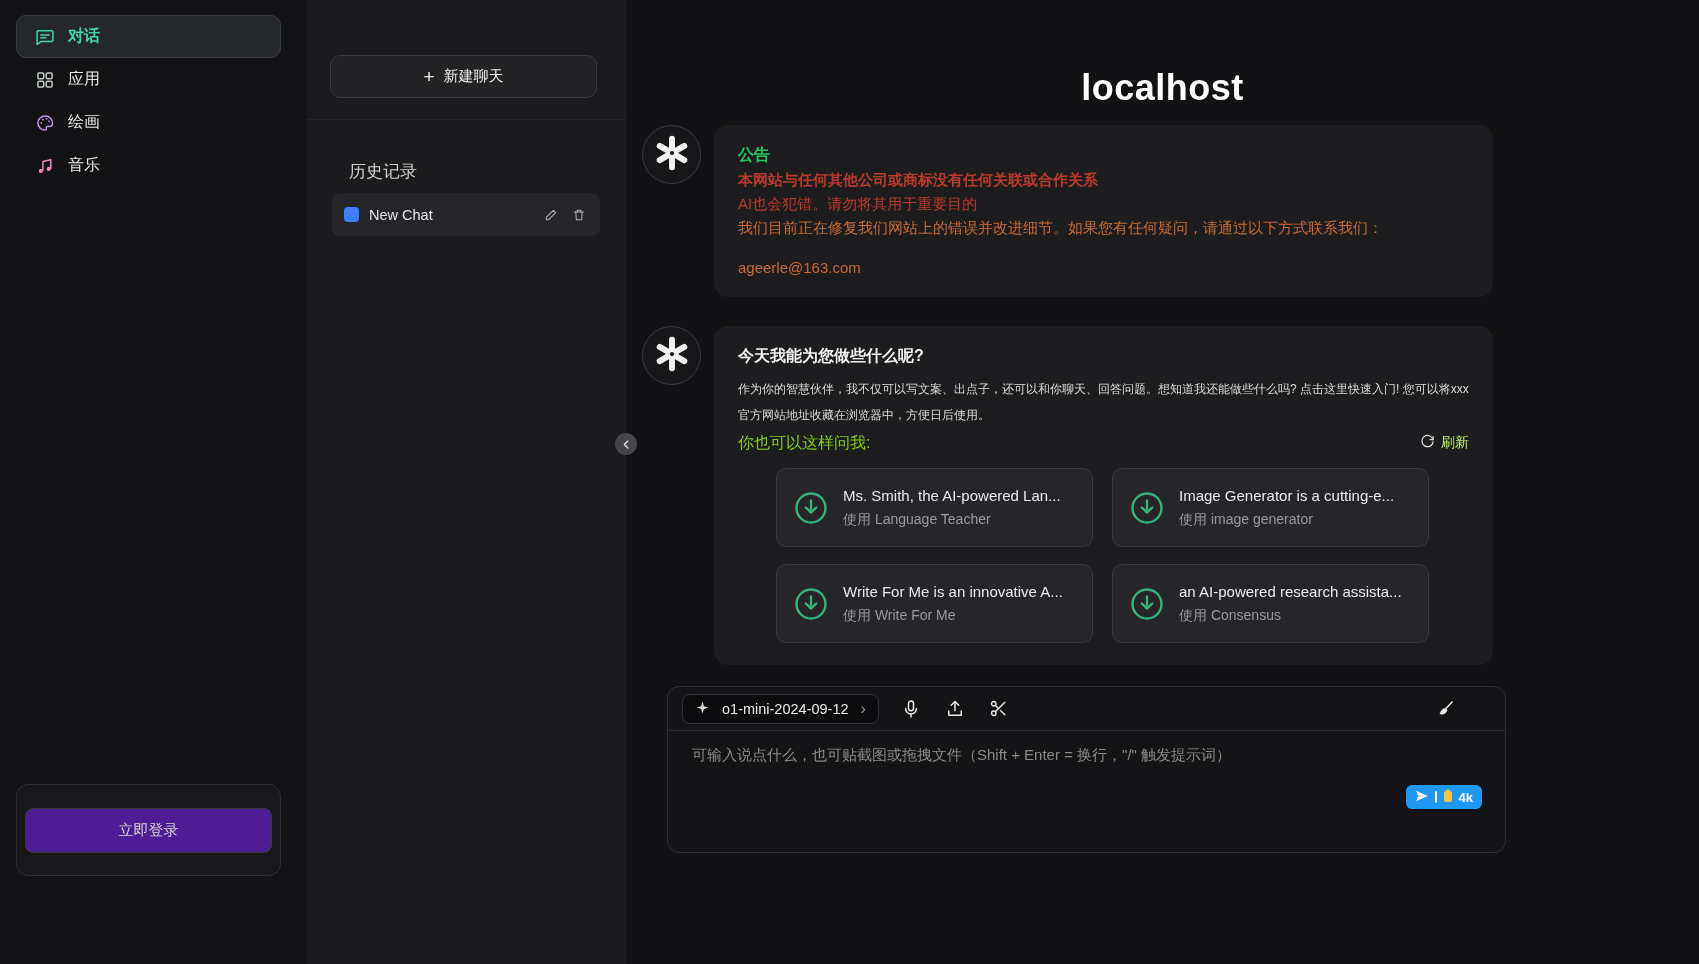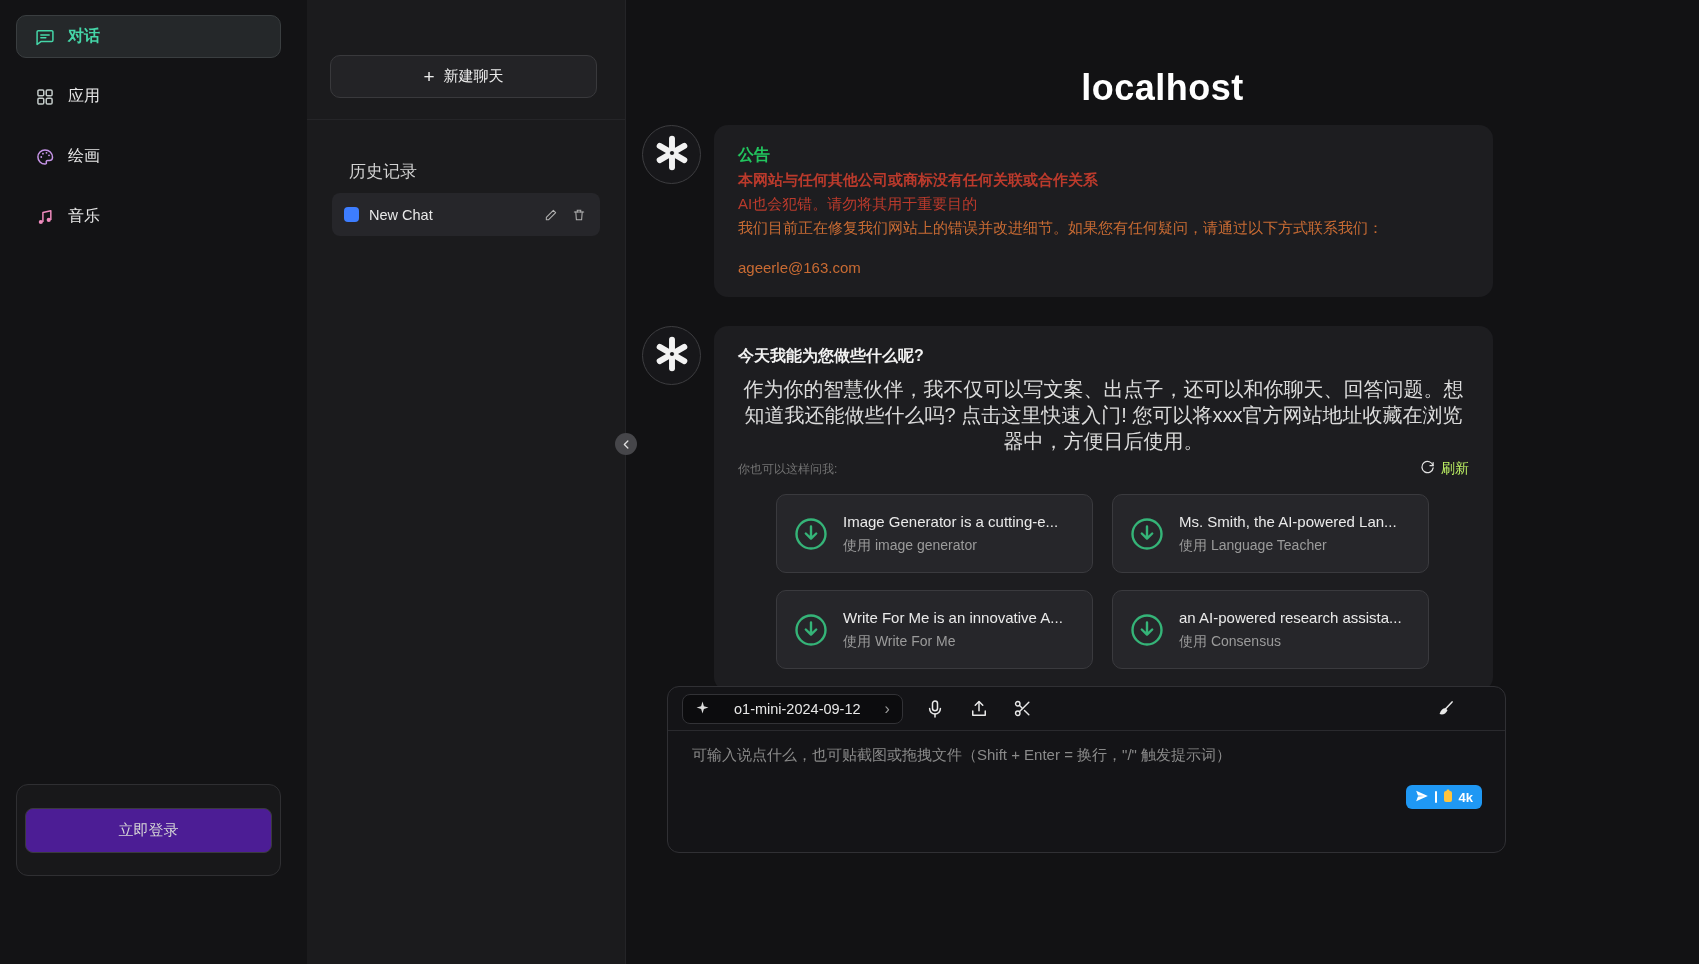--- a/index.html
+++ b/index.html
@@ -2,21 +2,21 @@
 <html><head>
 <meta charset="utf-8">
 <style>
   * { margin:0; padding:0; box-sizing:border-box; }
   html,body { background:#0a0a0b; }
   body { font-family:"Liberation Sans", sans-serif; }
   .app { position:relative; width:1699px; height:964px; background:#0e0e0f; overflow:hidden; }
 
   
   .sidebar { position:absolute; left:0; top:0; width:307px; height:100%; background:#131315; }
-  .nav { position:absolute; top:15px; left:16px; width:265px; display:flex; flex-direction:column; gap:17px; }
+  .nav { position:absolute; top:15px; left:16px; width:265px; display:flex; flex-direction:column; }
   .nav-item { height:43px; border-radius:10px; display:flex; align-items:center; gap:13px; padding:0 18px;
               color:#e6e6e6; font-size:16px; border:1px solid transparent; cursor:pointer; }
   .nav-item.active { background:#25282a; border-color:#3a3e40; color:#45d6a8; font-weight:bold; }
   .nav-icon { display:flex; align-items:center; }
   .icon-chat   { color:#45d6a8; }
   .icon-apps   { color:#c3cbc9; }
   .icon-palette{ color:#c795e8; }
   .icon-music  { color:#ef8bbd; }
 
   .login-card { position:absolute; left:16px; bottom:88px; width:265px; height:92px; background:#18181a;
@@ -53,39 +53,39 @@
   .bubble { flex:1; background:#1d1d20; border-radius:14px; padding:20px 24px; }
 
   .ann-title { color:#22c55e; font-size:16px; font-weight:bold; margin-bottom:0; }
   .ann-line { font-size:15px; line-height:21px; margin:3px 0; }
   .ann-red-bold { color:#bb3a2c; font-weight:bold; }
   .ann-red { color:#bb3a2c; }
   .ann-orange { color:#c96b33; }
   .ann-email { color:#c96b33; text-decoration:none; display:inline-block; font-size:15px; margin-top:18px; }
 
   .welcome-title { color:#f2f2f2; font-size:16px; font-weight:bold; margin-bottom:9px; }
-  .welcome-body { color:#dcdcdc; font-size:20px; line-height:26px;text-align:center; }
+  .welcome-body { color:#dcdcdc; font-size:12px; line-height:26px; }
   .hint-row { display:flex; justify-content:space-between; align-items:center; margin-top:2px; }
-  .hint-text { color:#737373; font-size:12px; line-height:26px; }
+  .hint-text { color:#84cc16; font-size:16px; line-height:26px; }
   .refresh-btn { display:flex; align-items:center; gap:6px; color:#bef264; font-size:14px; background:none;
                  border:none; font-family:Liberation Mono, monospace; cursor:pointer; }
   .suggestions { display:grid; grid-template-columns:1fr 1fr; gap:17px 19px; margin:12px 40px 2px 38px; }
   .sug-card { background:#26262a; border:1px solid #3a3a3e; border-radius:10px; height:79px;
               display:flex; align-items:center; gap:14px; padding:0 16px; cursor:pointer; }
   .sug-icon { flex-shrink:0; display:flex; }
   .sug-title { color:#eaeaea; font-size:15px; margin-bottom:7px; white-space:nowrap; overflow:hidden; }
   .sug-sub { color:#9b9b9b; font-size:14px; }
 
   
   .composer { position:absolute; left:41px; right:193px; top:686px; height:167px; background:#141417;
               border:1px solid #303034; border-radius:12px; }
   .composer-toolbar { height:44px; display:flex; align-items:center; gap:20px; padding:0 14px;
                       border-bottom:1px solid #2a2a2e; }
   .model-chip { height:30px; background:#0c0c0e; border:1px solid #323236; border-radius:8px;
-                display:flex; align-items:center; gap:24px; padding:0 12px; color:#e8e8e8; font-size:14.5px;
+                display:flex; align-items:center; gap:12px; padding:0 12px; color:#e8e8e8; font-size:14.5px;
                 font-family:inherit; cursor:pointer; }
   .chip-chevron { color:#9a9a9a; font-size:16px; line-height:1; }
   .tool-btn { background:none; border:none; display:flex; align-items:center; cursor:pointer; padding:2px; }
   .tool-btn.broom { margin-left:auto; margin-right:34px; }
   .composer-body { position:absolute; top:45px; left:0; right:0; bottom:0; }
   .composer-input { width:100%; height:100%; background:transparent; border:none; outline:none; resize:none;
                     color:#dddddd; font-size:15px; font-family:inherit; padding:14px 24px; }
   .composer-input::placeholder { color:#8a8a8a; }
   .token-badge { position:absolute; right:23px; bottom:43px; height:24px; background:#1f98f4; border-radius:6px;
                  display:flex; align-items:center; gap:6px; padding:0 9px; color:#ffffff; font-size:13px;
@@ -239,34 +239,34 @@
           </div>
           <div class="suggestions">
             <div class="sug-card">
               <span class="sug-icon">
                 <svg viewBox="0 0 36 36" width="36" height="36">
                     <circle cx="18" cy="18" r="14.5" fill="none" stroke="#35b478" stroke-width="2.4"></circle>
                     <path d="M18 10.5v12M12.8 17.5l5.2 5.2 5.2-5.2" fill="none" stroke="#35b478" stroke-width="2.4" stroke-linecap="round" stroke-linejoin="round"></path>
                   </svg>
               </span>
               <span class="sug-text">
-                <div class="sug-title">Image Generator is a cutting-e...</div>
-                <div class="sug-sub">使用 image generator</div>
+                <div class="sug-title">Ms. Smith, the AI-powered Lan...</div>
+                <div class="sug-sub">使用 Language Teacher</div>
               </span>
             </div>
             <div class="sug-card">
               <span class="sug-icon">
                 <svg viewBox="0 0 36 36" width="36" height="36">
                     <circle cx="18" cy="18" r="14.5" fill="none" stroke="#35b478" stroke-width="2.4"></circle>
                     <path d="M18 10.5v12M12.8 17.5l5.2 5.2 5.2-5.2" fill="none" stroke="#35b478" stroke-width="2.4" stroke-linecap="round" stroke-linejoin="round"></path>
                   </svg>
               </span>
               <span class="sug-text">
-                <div class="sug-title">Ms. Smith, the AI-powered Lan...</div>
-                <div class="sug-sub">使用 Language Teacher</div>
+                <div class="sug-title">Image Generator is a cutting-e...</div>
+                <div class="sug-sub">使用 image generator</div>
               </span>
             </div>
             <div class="sug-card">
               <span class="sug-icon">
                 <svg viewBox="0 0 36 36" width="36" height="36">
                     <circle cx="18" cy="18" r="14.5" fill="none" stroke="#35b478" stroke-width="2.4"></circle>
                     <path d="M18 10.5v12M12.8 17.5l5.2 5.2 5.2-5.2" fill="none" stroke="#35b478" stroke-width="2.4" stroke-linecap="round" stroke-linejoin="round"></path>
                   </svg>
               </span>
               <span class="sug-text">

